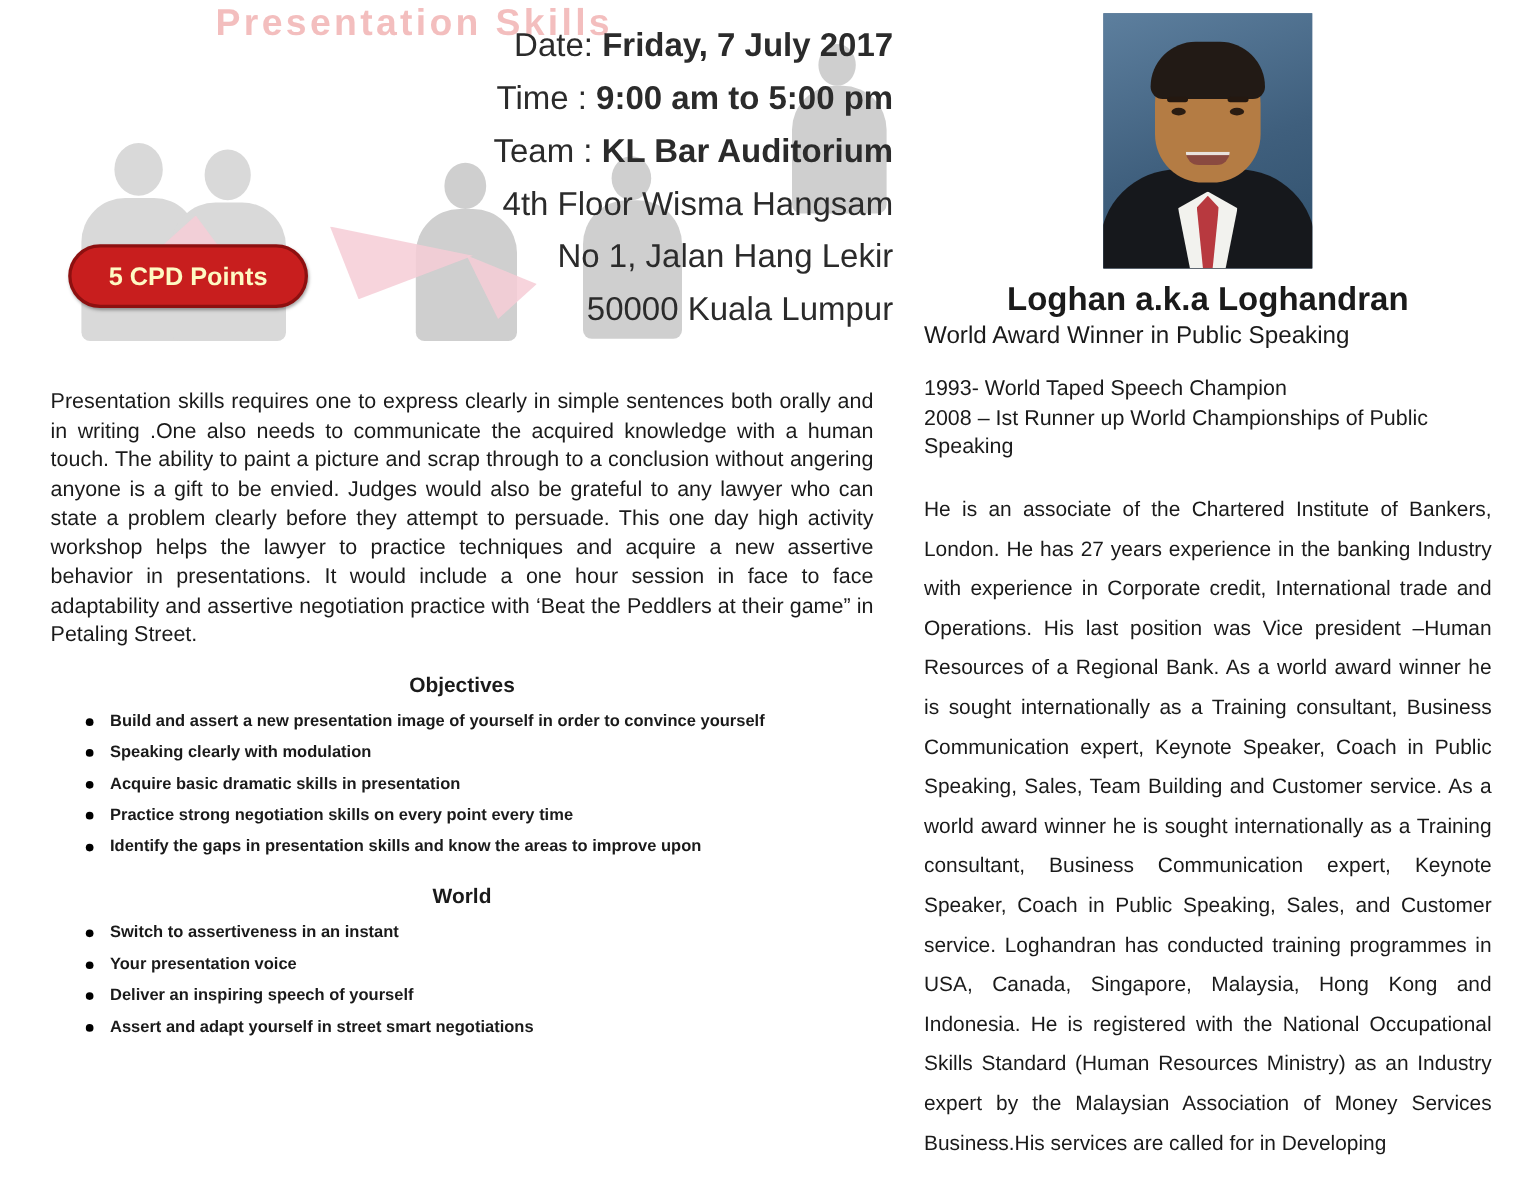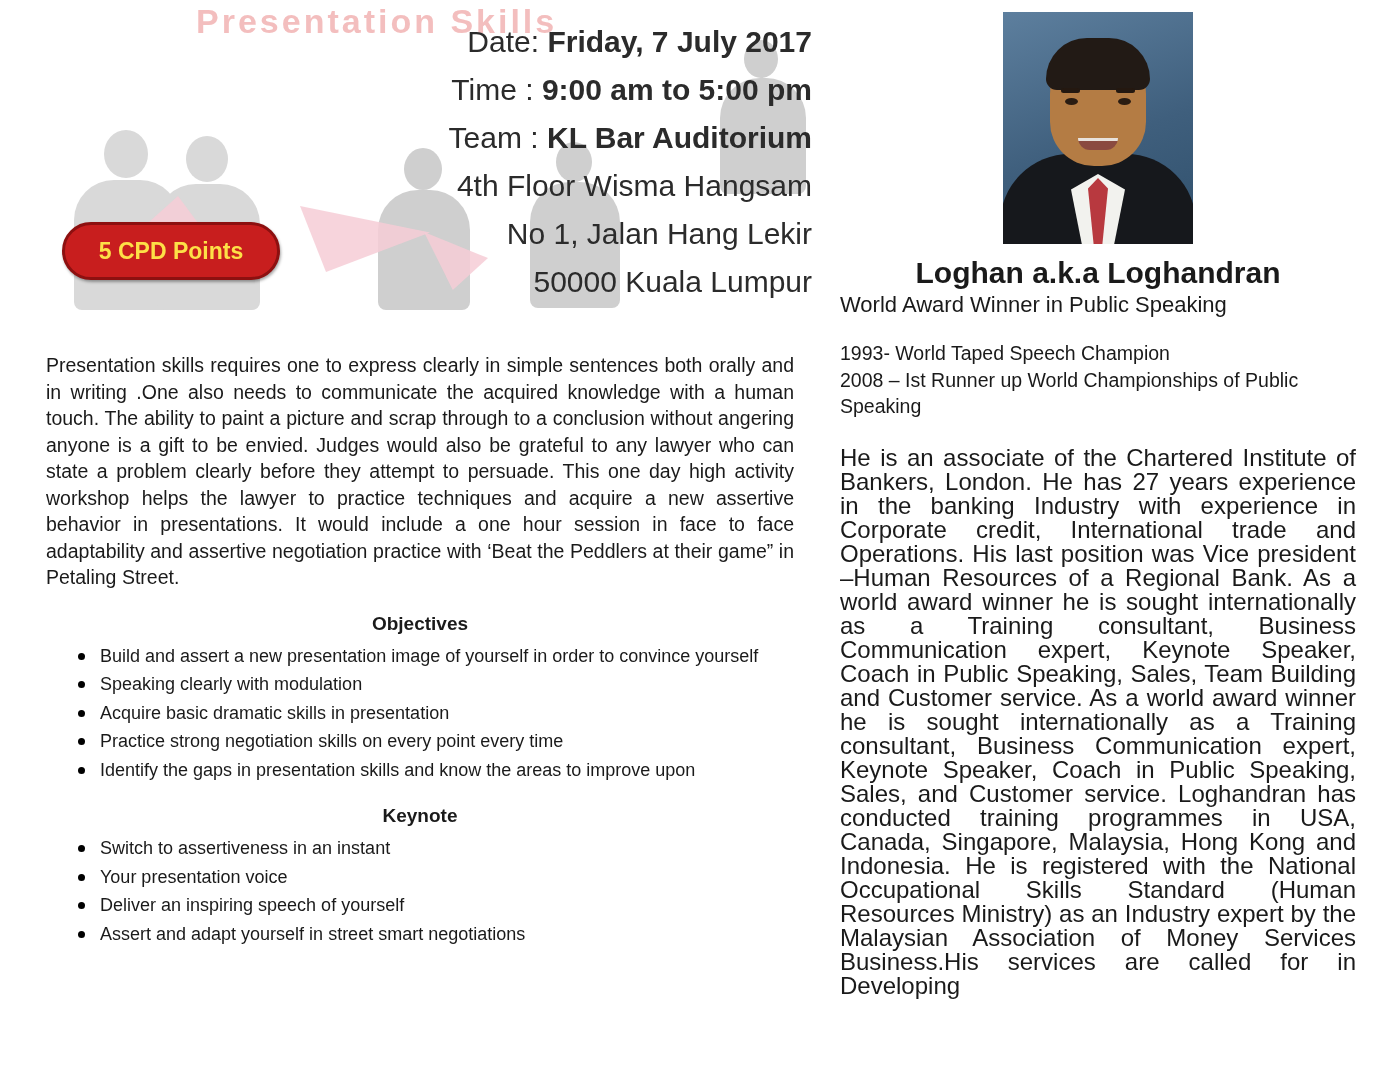--- a/index.html
+++ b/index.html
@@ -48,21 +48,21 @@
     opacity: .85;
   }
 
   .cpd-badge {
     position: absolute;
     left: 62px; top: 222px;
     width: 218px; height: 58px;
     background: #c81e1e;
     border: 3px solid #8d1010;
     border-radius: 30px;
-    color: #fde047;
+    color: #fef9c3;
     font-size: 23px;
     font-weight: bold;
     display: flex;
     align-items: center;
     justify-content: center;
     box-shadow: 1px 2px 3px rgba(0,0,0,.35);
   }
 
   .event-lines {
     position: absolute;
@@ -97,23 +97,24 @@
     margin: 0 0 8px 0;
     text-align: center;
   }
   ul.bullets {
     margin: 0 0 22px 0;
     padding-left: 54px;
     list-style: none;
   }
   ul.bullets li {
     position: relative;
-    font-size: 18px;
+    font-size: 15px;
     line-height: 26.5px;
     margin-bottom: 2px;
+    font-weight: bold;
   }
   ul.bullets li::before {
     content: "";
     position: absolute;
     left: -22px; top: 10px;
     width: 7px; height: 7px;
     border-radius: 50%;
     background: #000;
   }
 
@@ -226,22 +227,22 @@
     font-weight: 400;
     margin: 0 0 22px 0;
   }
   .award-line {
     font-size: 19.5px;
     line-height: 26.5px;
     margin: 0;
   }
   .award-block { margin-bottom: 26px; }
   .bio {
-    font-size: 24px;
-    line-height: 24px;
+    font-size: 19px;
+    line-height: 36px;
     text-align: justify;
     margin: 0;
   }
 </style>
 </head>
 <body>
 
 <div class="page">
 
   <div class="header-band">
@@ -293,21 +294,21 @@
 
     <h3 class="section-head">Objectives</h3>
     <ul class="bullets">
       <li>Build and assert a new presentation image of yourself in order to convince yourself</li>
       <li>Speaking clearly with modulation</li>
       <li>Acquire basic dramatic skills in presentation</li>
       <li>Practice strong negotiation skills on every point every time</li>
       <li>Identify the gaps in presentation skills and know the areas to improve upon</li>
     </ul>
 
-    <h3 class="section-head">Keynote</h3>
+    <h3 class="section-head">World</h3>
     <ul class="bullets">
       <li>Switch to assertiveness in an instant</li>
       <li>Your presentation voice</li>
       <li>Deliver an inspiring speech of yourself</li>
       <li>Assert and adapt yourself in street smart negotiations</li>
     </ul>
   </div>
 
   <div class="right-col">
 

